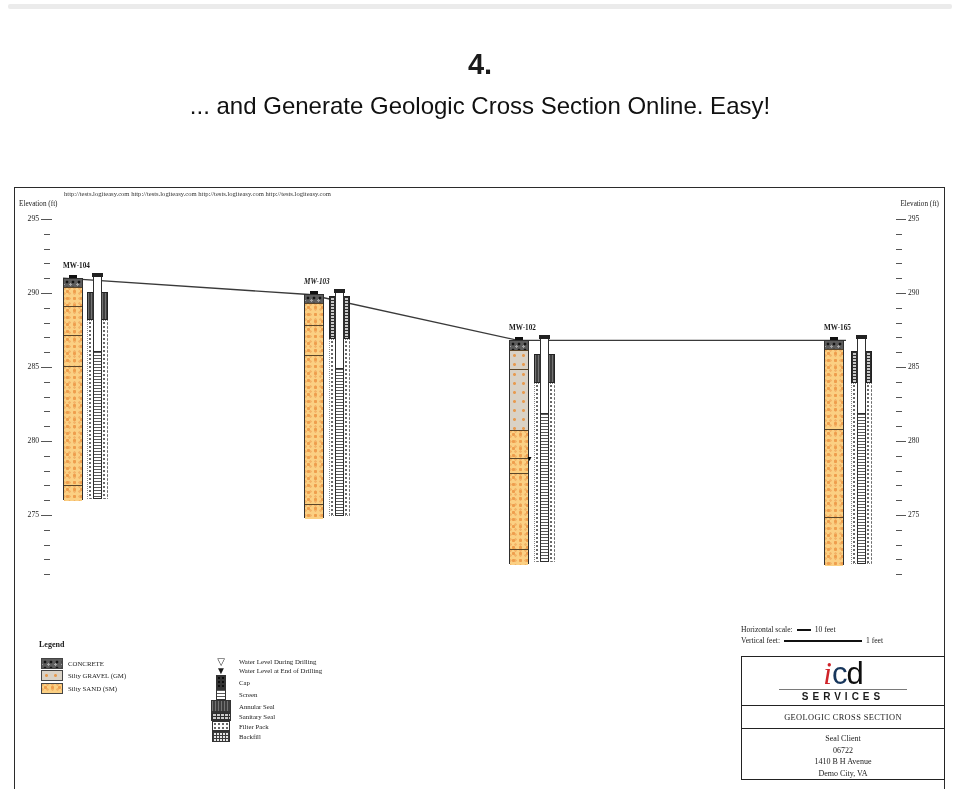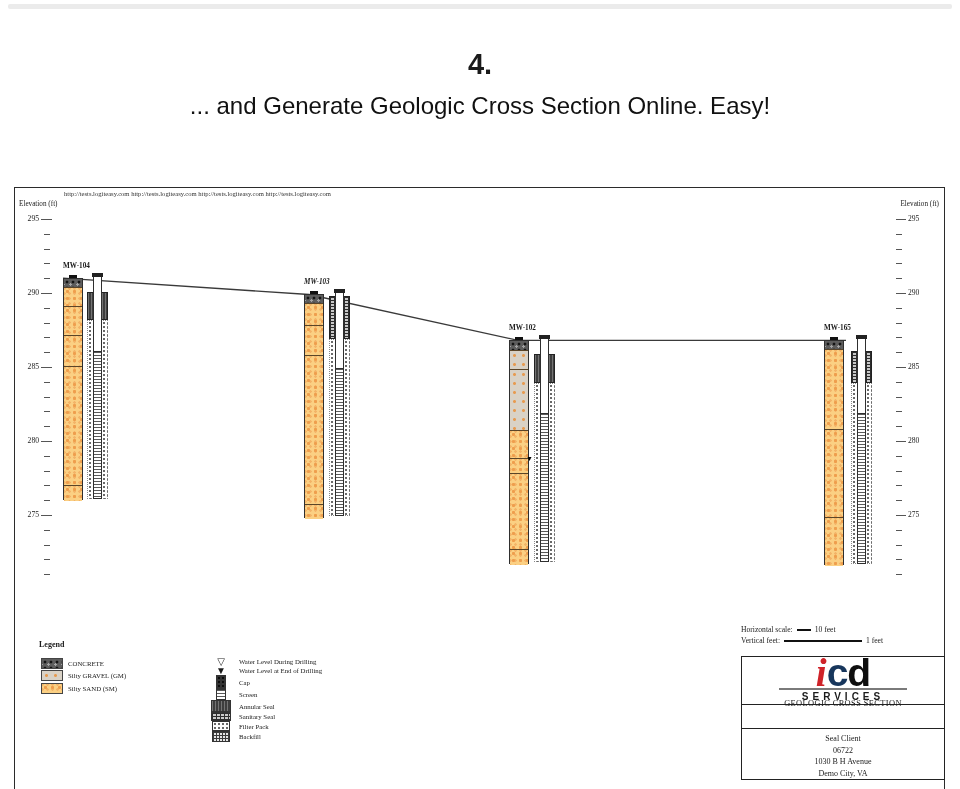--- a/index.html
+++ b/index.html
@@ -83,27 +83,27 @@
   
   #scale-block{position:absolute;left:726px;top:436px;font-size:7.6px;line-height:11px;}
   .scale-row{white-space:nowrap;font-family:Liberation Serif, serif;}
   .scale-line{display:inline-block;height:2px;background:#111;vertical-align:middle;margin:0 4px;}
   .scale-line.h{width:14px;} .scale-line.v{width:78px;}
 
   #title-block{position:absolute;left:726px;top:468px;width:204px;height:124px;
       border:1.2px solid #222;box-sizing:border-box;display:flex;flex-direction:column;}
   #tb-logo{height:51px;border-bottom:1.2px solid #222;display:flex;flex-direction:column;
       align-items:center;justify-content:center;box-sizing:border-box;}
-  .logo-word{font-size:39px;line-height:28px;font-weight:bold;}
+  .logo-word{font-size:31px;line-height:28px;font-weight:normal;}
   .logo-i{font-style:italic;font-family:"Liberation Serif",serif;}
   .logo-cd{font-family:"Liberation Sans",sans-serif;letter-spacing:-1px;}
   .logo-rule{width:128px;height:1.5px;background:#7a7a7a;margin:1px 0 1px 0;}
   .logo-sub{font-family:"Liberation Sans",sans-serif;font-weight:bold;font-size:10px;letter-spacing:4px;}
   #tb-doc{height:24px;border-bottom:1.2px solid #222;display:flex;align-items:flex-end;
-      justify-content:center;box-sizing:border-box;padding-bottom:20px;font-size:8.4px;letter-spacing:.4px;}
+      justify-content:center;box-sizing:border-box;padding-bottom:6px;font-size:8.4px;letter-spacing:.4px;}
   #tb-client{flex:1;text-align:center;font-size:8px;line-height:11.5px;padding-top:4px;}
 </style>
 </head>
 <body>
 
 <div class="top-divider"></div>
 <div class="hdr-number">4.</div>
 <div class="hdr-sub">... and Generate Geologic Cross Section Online. Easy!</div>
 
 <div id="chart">
@@ -325,17 +325,17 @@
   <div id="title-block">
     <div id="tb-logo">
       <div class="logo-word"><span class="logo-i" id="logo-i" style="color: rgb(207, 35, 41);">i</span><span class="logo-cd" id="logo-c" style="color: rgb(23, 54, 92);">c</span><span class="logo-cd" id="logo-d" style="color: rgb(14, 14, 14);">d</span></div>
       <div class="logo-rule"></div>
       <div class="logo-sub">SERVICES</div>
     </div>
     <div id="tb-doc">GEOLOGIC CROSS SECTION</div>
     <div id="tb-client">
         <div>Seal Client</div>
         <div>06722</div>
-        <div>1030 B H Avenue</div>
+        <div>1410 B H Avenue</div>
         <div>Demo City, VA</div>
       </div>
   </div>
 </div>
 
 </body></html>

